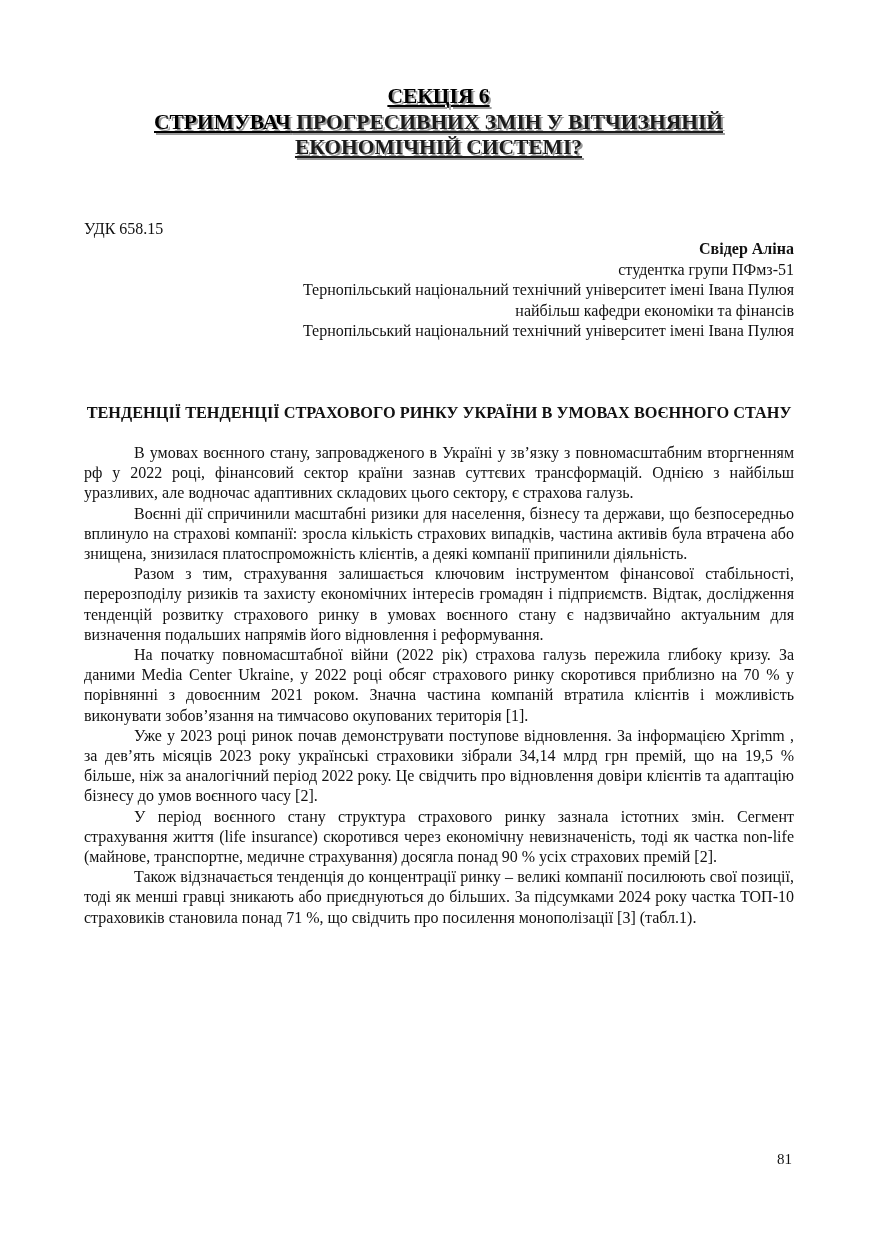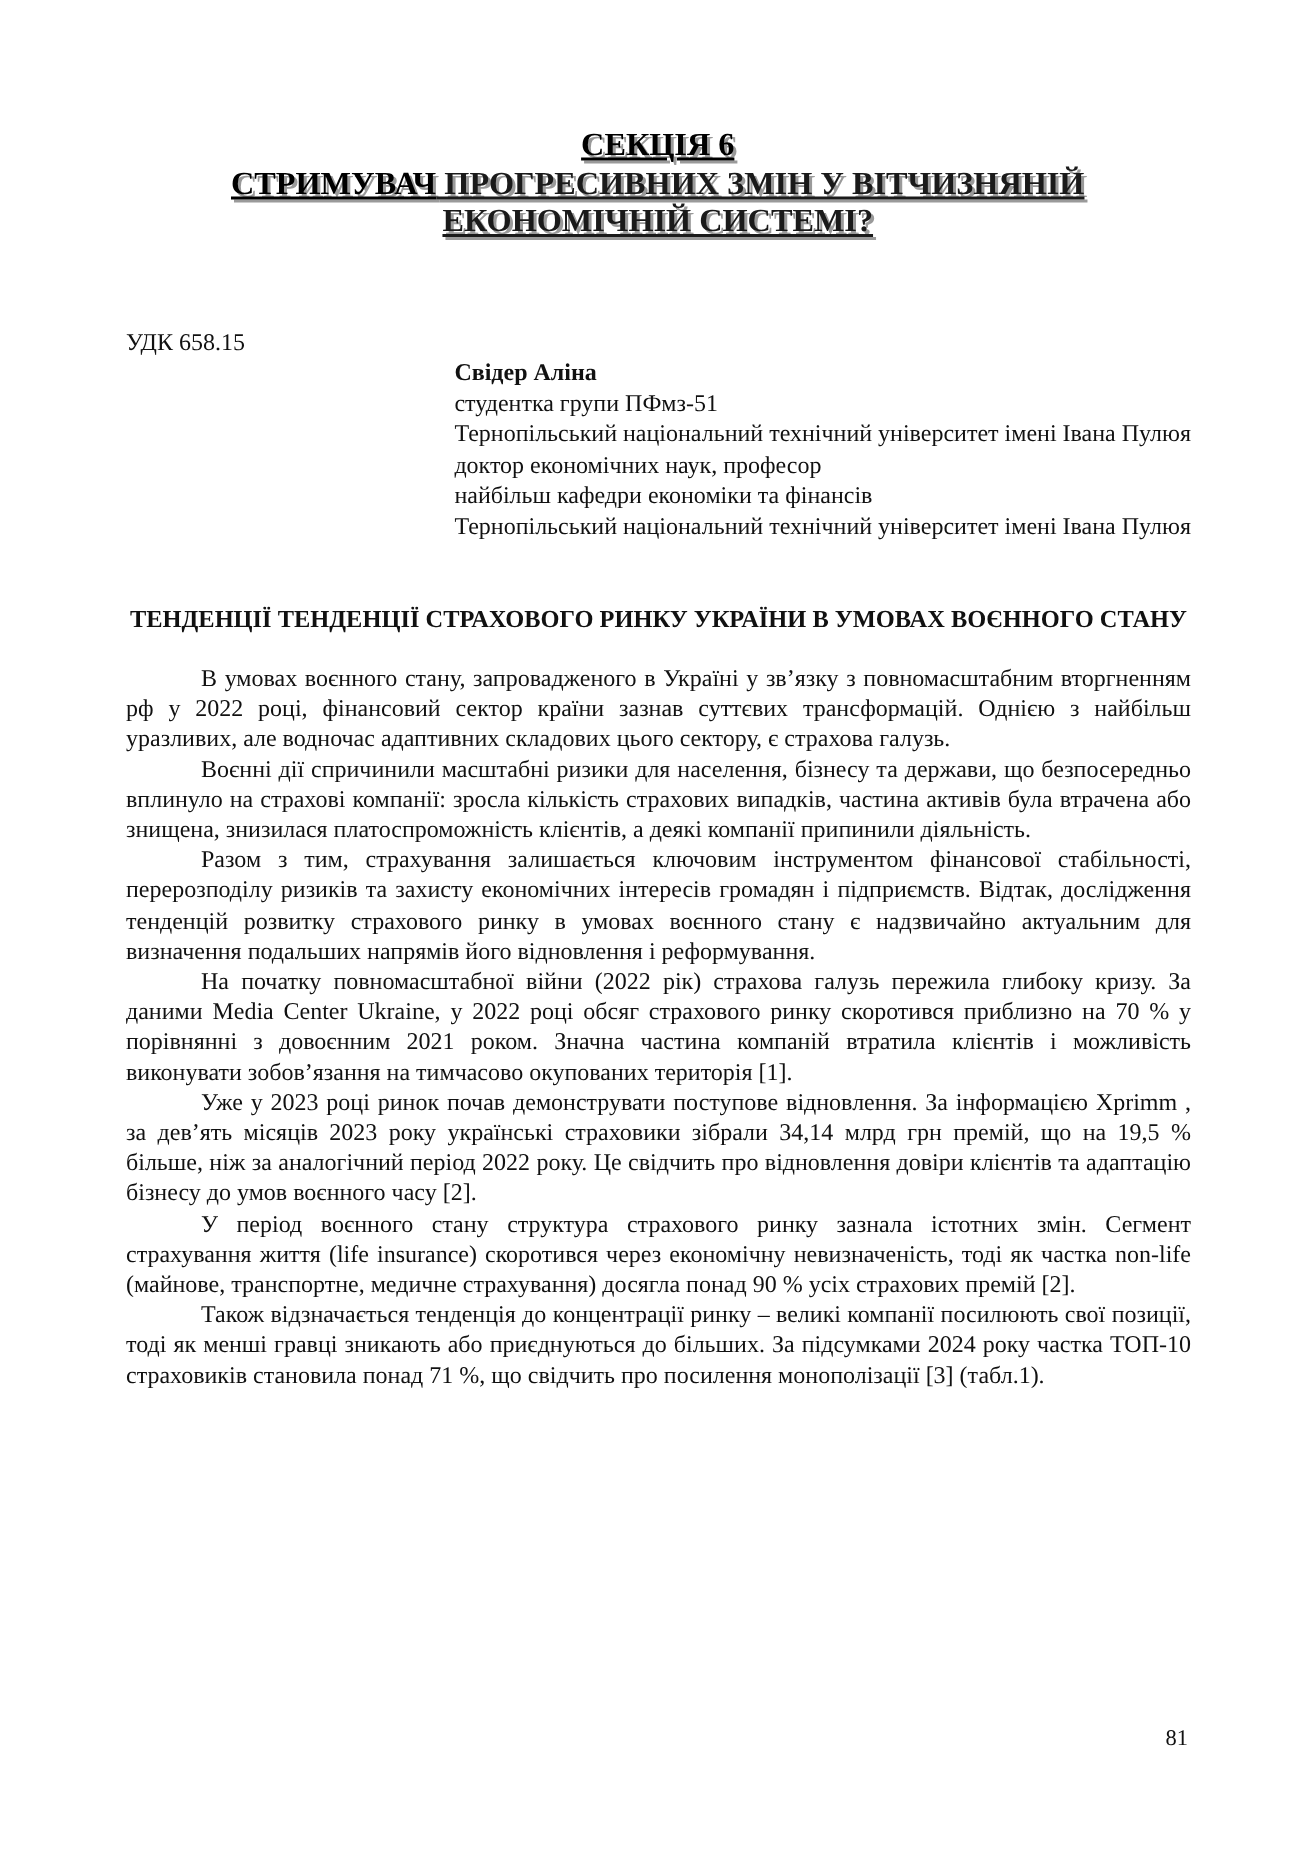--- a/index.html
+++ b/index.html
@@ -55,20 +55,21 @@
       position: absolute;
       left: 84px;
       top: 219px;
       font-size: 16px;
       line-height: 20px;
     }
     .author-block {
       position: absolute;
       right: 83px;
       top: 239px;
+      text-align: right;
       font-size: 16px;
       line-height: 20.5px;
     }
     .author-block .b {
       font-weight: bold;
     }
     .author-block div {
       white-space: nowrap;
     }
     .article-title {
@@ -113,21 +114,20 @@
     <span class="ln"><span class="u strong">СТРИМУВАЧ</span><span class="u lighter"> ПРОГРЕСИВНИХ ЗМІН У ВІТЧИЗНЯНІЙ</span></span>
     <span class="ln"><span class="u lighter">ЕКОНОМІЧНІЙ СИСТЕМІ?</span></span>
   </div>
 
   <div class="udk">УДК 658.15</div>
 
   <div class="author-block">
     <div class="b">Свідер Аліна</div>
     <div>студентка групи ПФмз-51</div>
     <div>Тернопільський національний технічний університет імені Івана Пулюя</div>
-    <div>доктор економічних наук, професор</div>
     <div>найбільш кафедри економіки та фінансів</div>
     <div>Тернопільський національний технічний університет імені Івана Пулюя</div>
   </div>
 
   <div class="article-title">ТЕНДЕНЦІЇ ТЕНДЕНЦІЇ СТРАХОВОГО РИНКУ УКРАЇНИ В УМОВАХ ВОЄННОГО СТАНУ</div>
 
   <div class="body-text">
     <p>В умовах воєнного стану, запровадженого в Україні у зв’язку з повномасштабним вторгненням рф у 2022 році, фінансовий сектор країни зазнав суттєвих трансформацій. Однією з найбільш уразливих, але водночас адаптивних складових цього сектору, є страхова галузь.</p>
     <p>Воєнні дії спричинили масштабні ризики для населення, бізнесу та держави, що безпосередньо вплинуло на страхові компанії: зросла кількість страхових випадків, частина активів була втрачена або знищена, знизилася платоспроможність клієнтів, а деякі компанії припинили діяльність.</p>
     <p>Разом з тим, страхування залишається ключовим інструментом фінансової стабільності, перерозподілу ризиків та захисту економічних інтересів громадян і підприємств. Відтак, дослідження тенденцій розвитку страхового ринку в умовах воєнного стану є надзвичайно актуальним для визначення подальших напрямів його відновлення і реформування.</p>

